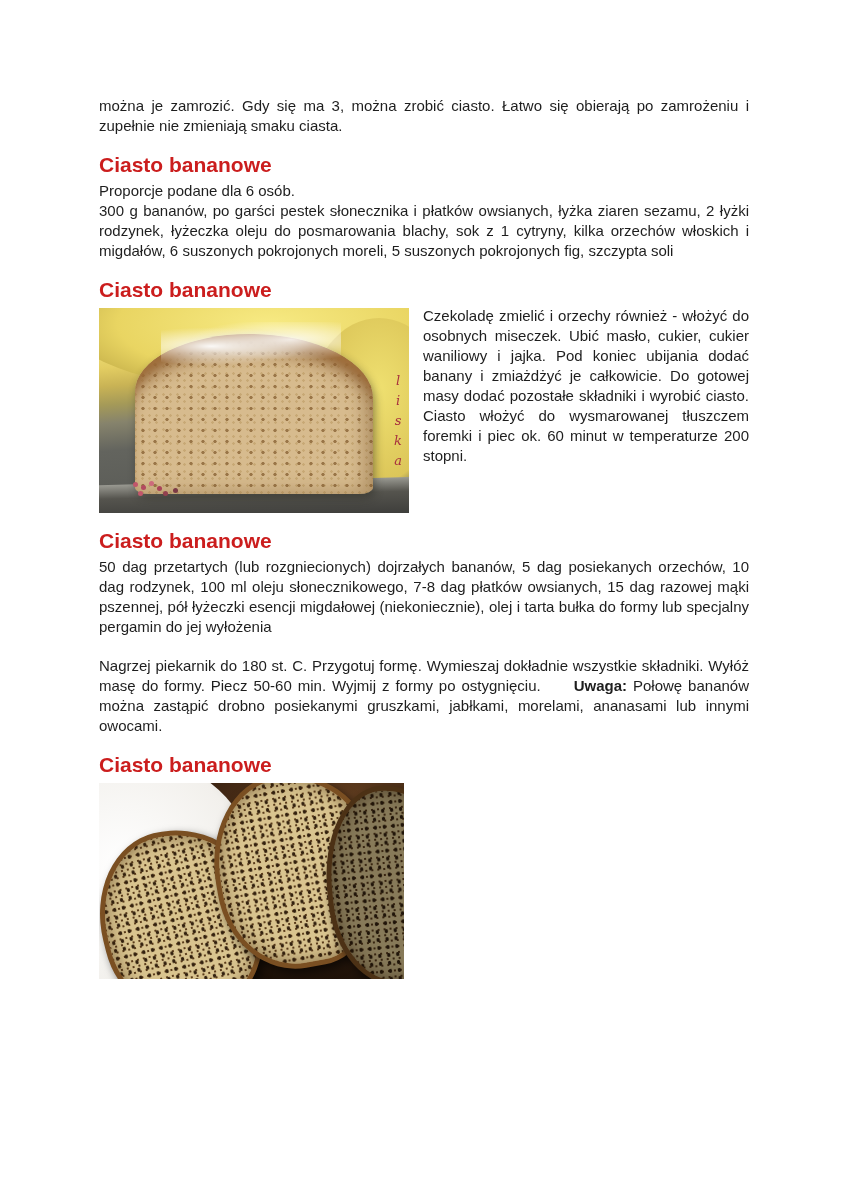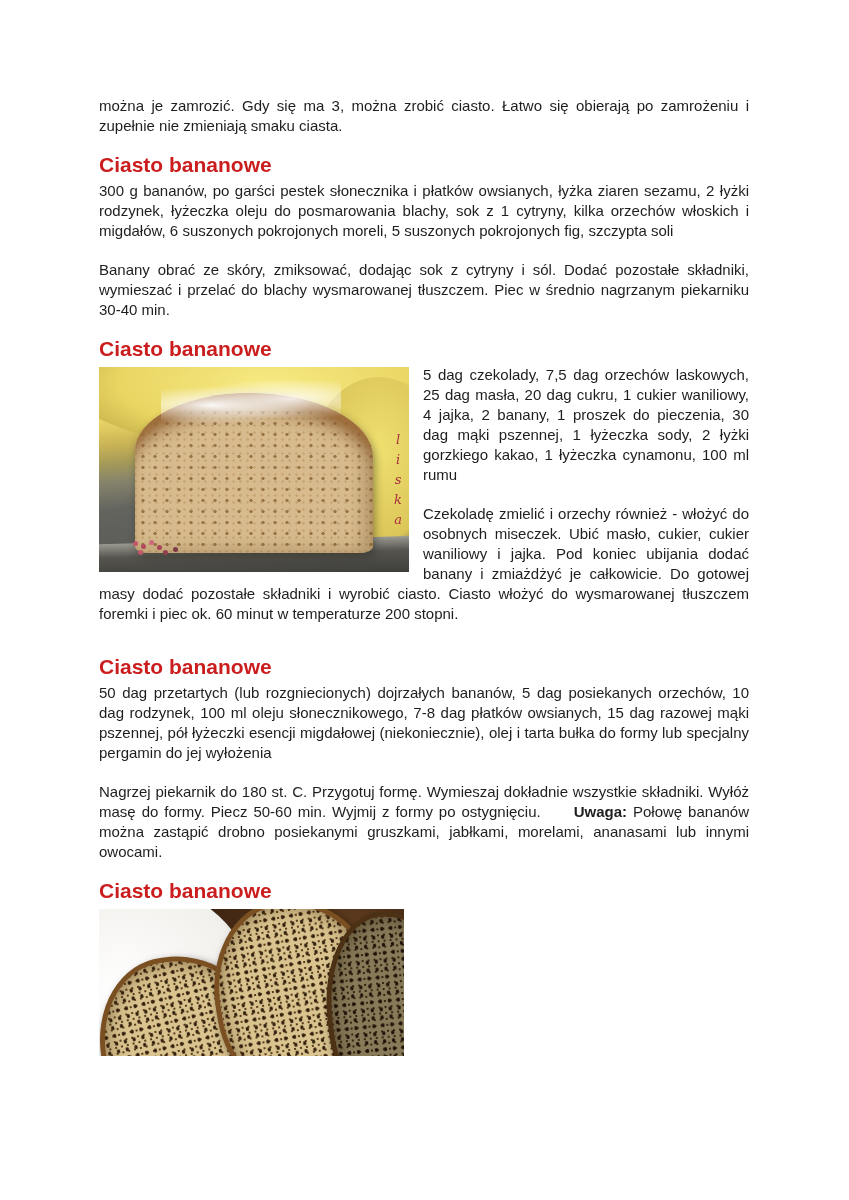--- a/index.html
+++ b/index.html
@@ -113,41 +113,40 @@
   }
 </style>
 </head>
 <body>
 
 <div class="page">
 
   <p>można je zamrozić. Gdy się ma 3, można zrobić ciasto. Łatwo się obierają po zamrożeniu i zupełnie nie zmieniają smaku ciasta.</p>
 
   <h2 class="recipe-heading">Ciasto bananowe</h2>
+  <p class="tight">Proporcje podane dla 6 osób.</p>
   <p>300 g bananów, po garści pestek słonecznika i płatków owsianych, łyżka ziaren sezamu, 2 łyżki rodzynek, łyżeczka oleju do posmarowania blachy, sok z 1 cytryny, kilka orzechów włoskich i migdałów, 6 suszonych pokrojonych moreli, 5 suszonych pokrojonych fig, szczypta soli</p>
-  <p>Banany obrać ze skóry, zmiksować, dodając sok z cytryny i sól. Dodać pozostałe składniki, wymieszać i przelać do blachy wysmarowanej tłuszczem. Piec w średnio nagrzanym piekarniku 30-40 min.</p>
 
   <h2 class="recipe-heading">Ciasto bananowe</h2>
   <div class="recipe-block">
     <div class="photo1">
       <div class="p1-banana"></div>
       <div class="p1-banana2"></div>
       <div class="p1-tray"></div>
       <div class="p1-cake"></div>
       <div class="p1-sugar"></div>
       <div class="p1-berries"></div>
       <div class="photo-credit">
         <span>l</span>
         <span>i</span>
         <span>s</span>
         <span>k</span>
         <span>a</span>
       </div>
     </div>
-    <p>5 dag czekolady, 7,5 dag orzechów laskowych, 25 dag masła, 20 dag cukru, 1 cukier waniliowy, 4 jajka, 2 banany, 1 proszek do pieczenia, 30 dag mąki pszennej, 1 łyżeczka sody, 2 łyżki gorzkiego kakao, 1 łyżeczka cynamonu, 100 ml rumu</p>
     <p>Czekoladę zmielić i orzechy również - włożyć do osobnych miseczek. Ubić masło, cukier, cukier waniliowy i jajka. Pod koniec ubijania dodać banany i zmiażdżyć je całkowicie. Do gotowej masy dodać pozostałe składniki i wyrobić ciasto. Ciasto włożyć do wysmarowanej tłuszczem foremki i piec ok. 60 minut w temperaturze 200 stopni.</p>
   </div>
   <div class="clear"></div>
 
   <h2 class="recipe-heading">Ciasto bananowe</h2>
   <p>50 dag przetartych (lub rozgniecionych) dojrzałych bananów, 5 dag posiekanych orzechów, 10 dag rodzynek, 100 ml oleju słonecznikowego, 7-8 dag płatków owsianych, 15 dag razowej mąki pszennej, pół łyżeczki esencji migdałowej (niekoniecznie), olej i tarta bułka do formy lub specjalny pergamin do jej wyłożenia</p>
   <p><span>Nagrzej piekarnik do 180 st. C. Przygotuj formę. Wymieszaj dokładnie wszystkie składniki. Wyłóż masę do formy. Piecz 50-60 min. Wyjmij z formy po ostygnięciu. </span><span class="bold">Uwaga:</span><span> Połowę bananów można zastąpić drobno posiekanymi gruszkami, jabłkami, morelami, ananasami lub innymi owocami.</span></p>
 
   <h2 class="recipe-heading">Ciasto bananowe</h2>
   <div class="recipe-block">

